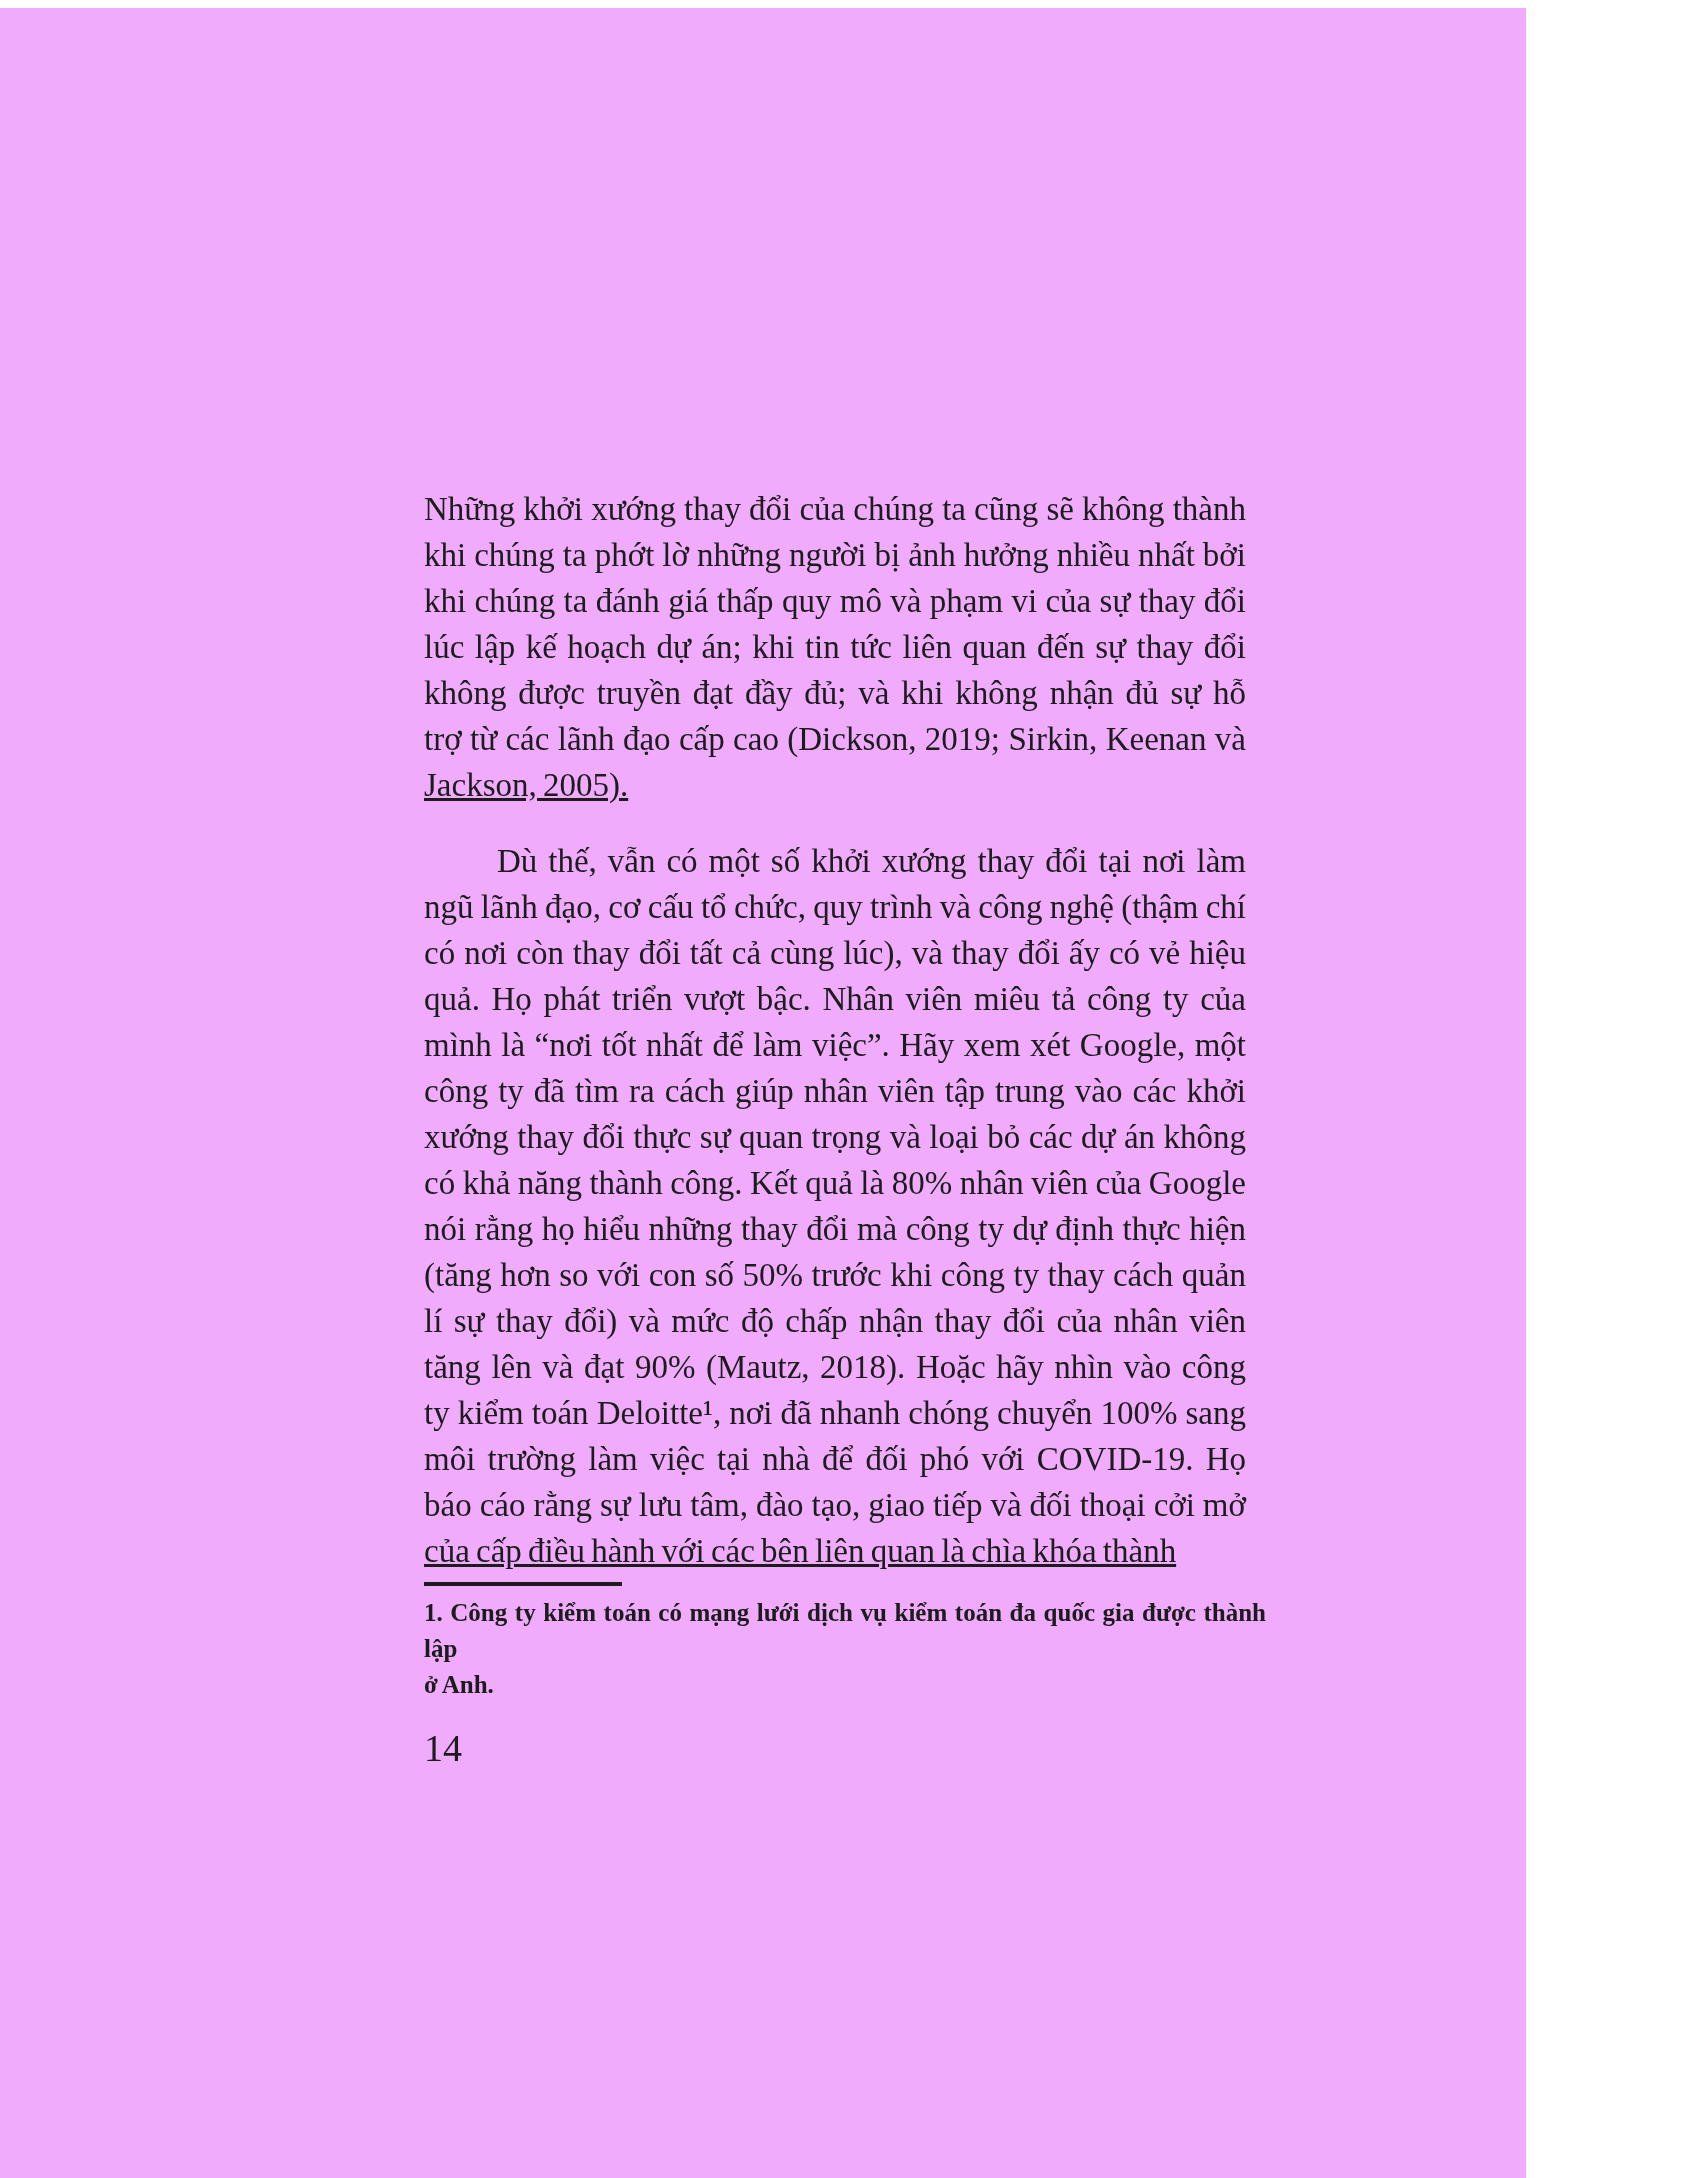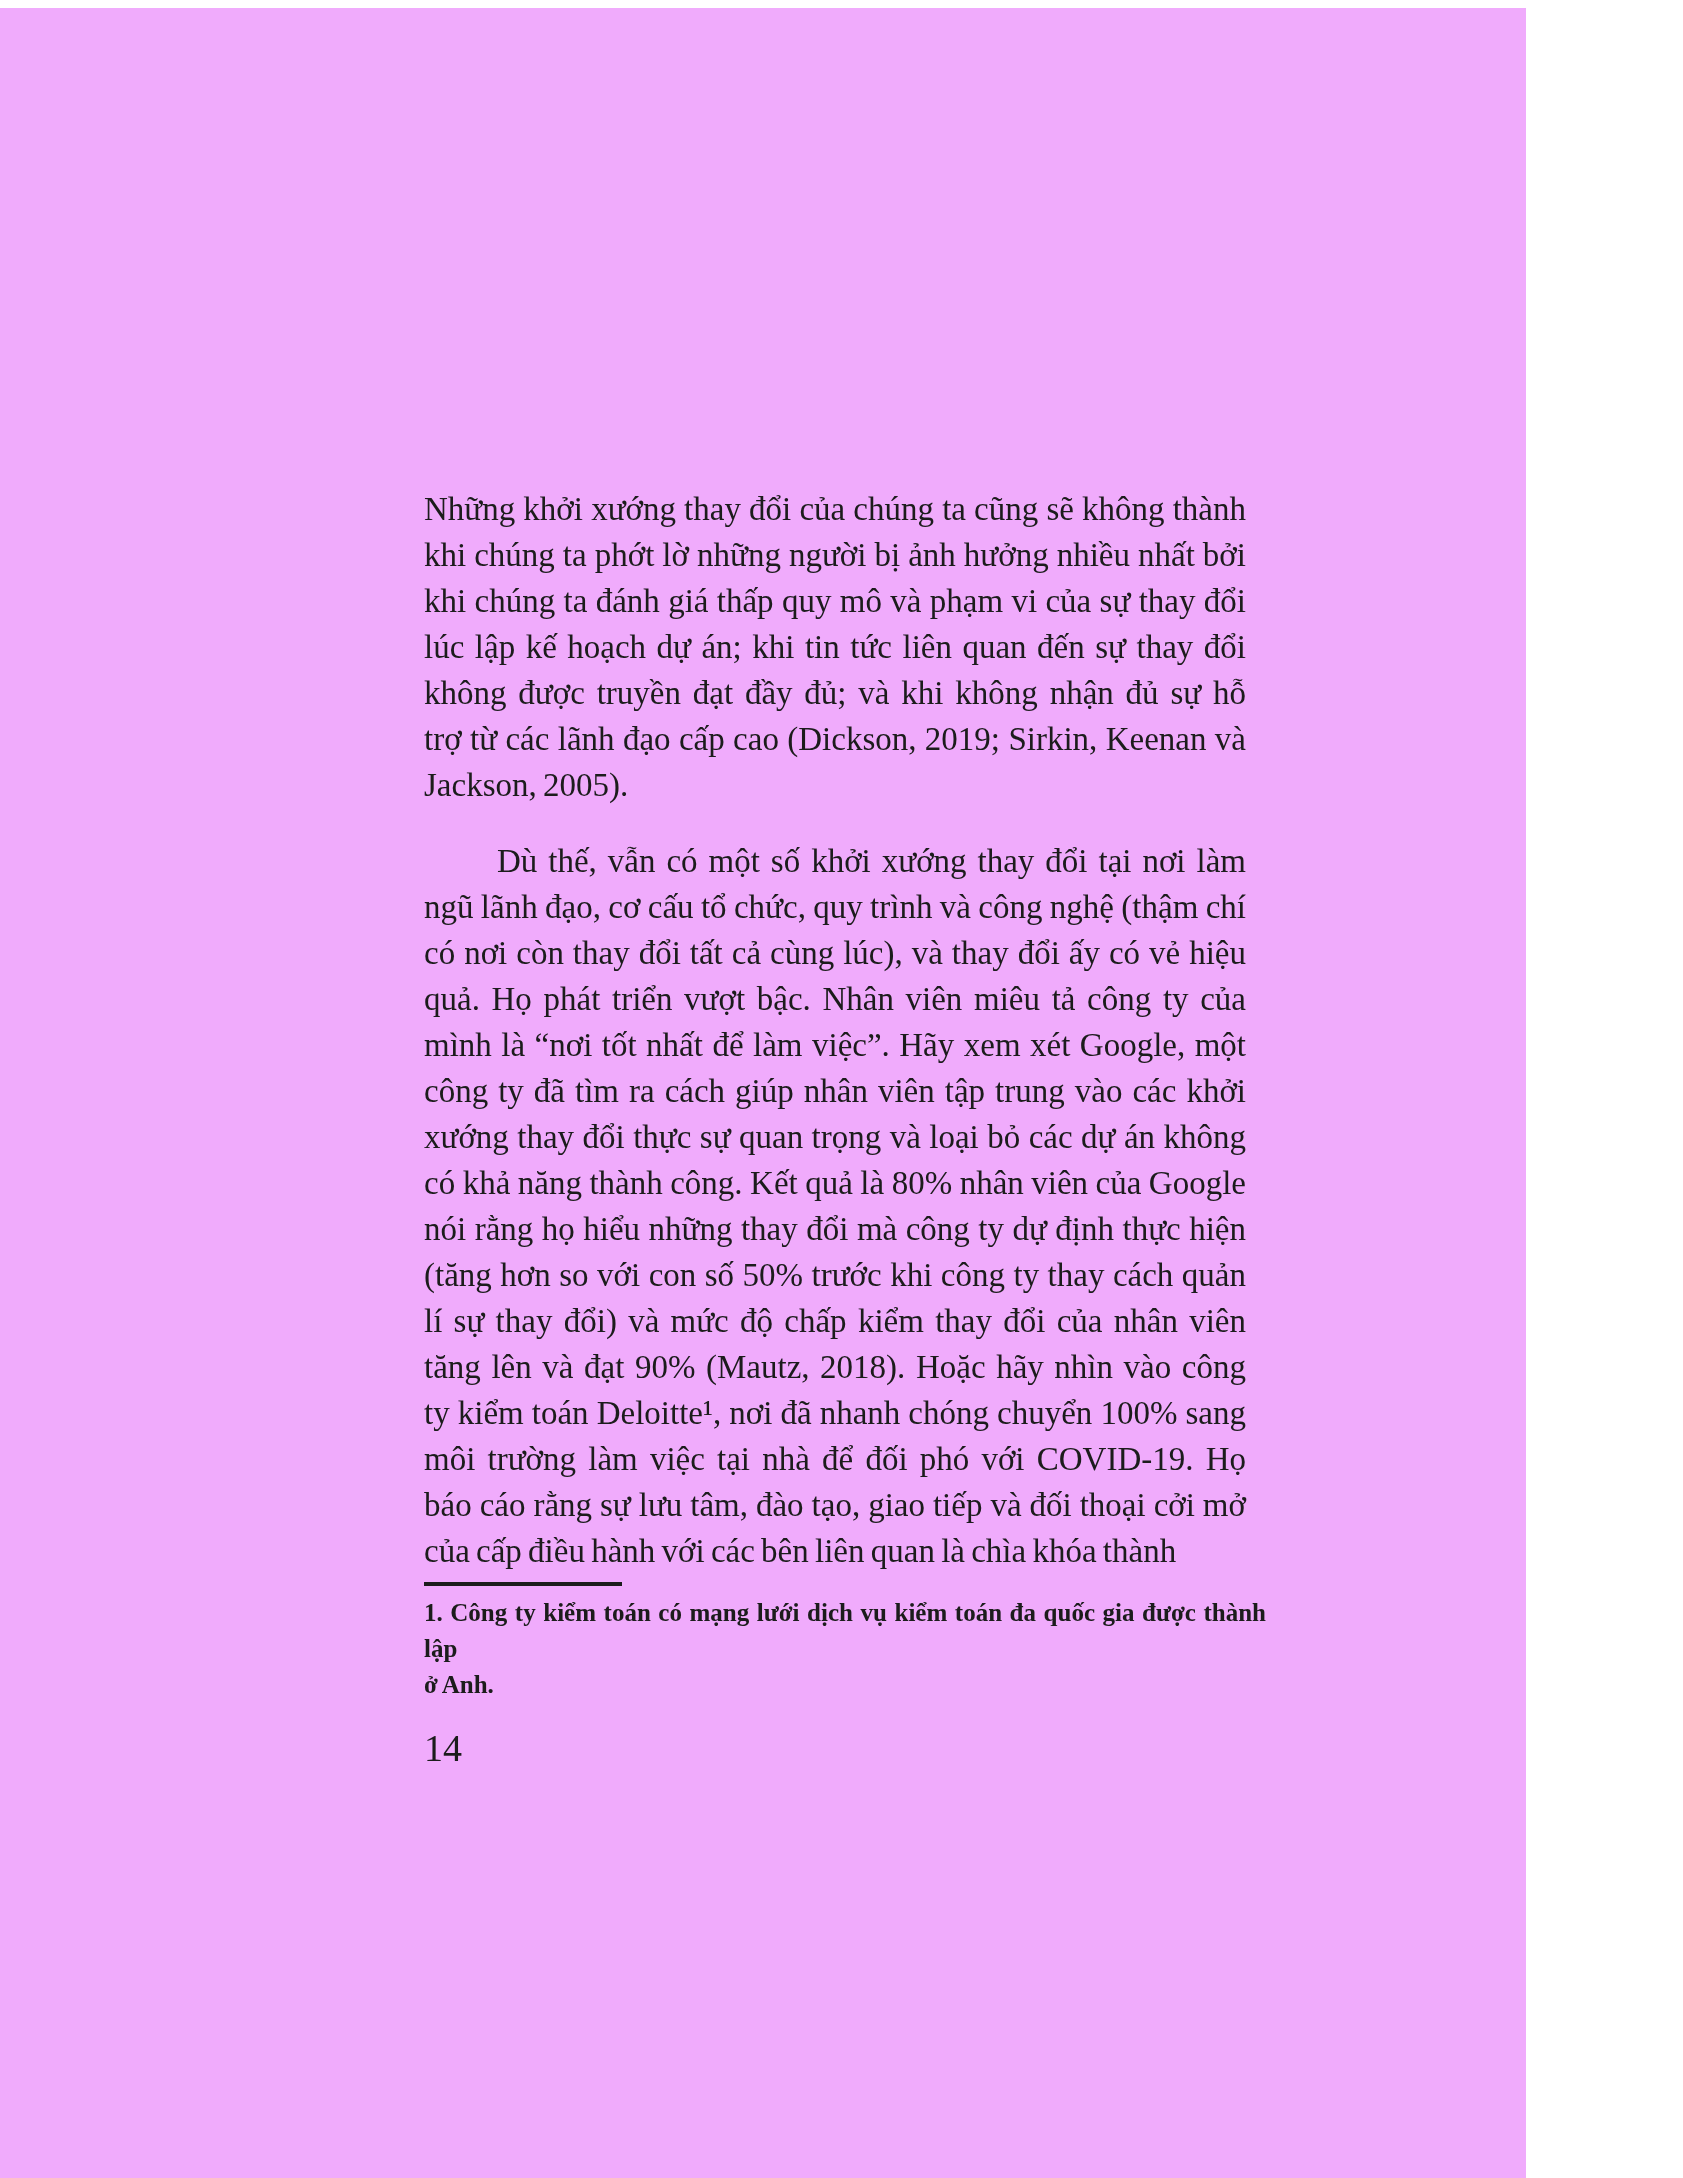--- a/index.html
+++ b/index.html
@@ -32,20 +32,21 @@
     font-size: 33px;
     line-height: 46px;
     word-spacing: -2px;
   }
   .para .tl {
     text-align: justify;
     text-align-last: justify;
   }
   .para .tl-last {
     text-align-last: left;
+    text-decoration: underline;
   }
   #para2 {
     margin-top: 30px;
   }
   #para2 .tl:first-child {
     padding-left: 73px;
   }
   .footnote-sep {
     margin-top: 8px;
     width: 198px;
@@ -90,21 +91,21 @@
         <div class="tl">Dù thế, vẫn có một số khởi xướng thay đổi tại nơi làm</div>
         <div class="tl">ngũ lãnh đạo, cơ cấu tổ chức, quy trình và công nghệ (thậm chí</div>
         <div class="tl">có nơi còn thay đổi tất cả cùng lúc), và thay đổi ấy có vẻ hiệu</div>
         <div class="tl">quả. Họ phát triển vượt bậc. Nhân viên miêu tả công ty của</div>
         <div class="tl">mình là “nơi tốt nhất để làm việc”. Hãy xem xét Google, một</div>
         <div class="tl">công ty đã tìm ra cách giúp nhân viên tập trung vào các khởi</div>
         <div class="tl">xướng thay đổi thực sự quan trọng và loại bỏ các dự án không</div>
         <div class="tl">có khả năng thành công. Kết quả là 80% nhân viên của Google</div>
         <div class="tl">nói rằng họ hiểu những thay đổi mà công ty dự định thực hiện</div>
         <div class="tl">(tăng hơn so với con số 50% trước khi công ty thay cách quản</div>
-        <div class="tl">lí sự thay đổi) và mức độ chấp kiểm thay đổi của nhân viên</div>
+        <div class="tl">lí sự thay đổi) và mức độ chấp nhận thay đổi của nhân viên</div>
         <div class="tl">tăng lên và đạt 90% (Mautz, 2018). Hoặc hãy nhìn vào công</div>
         <div class="tl">ty kiểm toán Deloitte¹, nơi đã nhanh chóng chuyển 100% sang</div>
         <div class="tl">môi trường làm việc tại nhà để đối phó với COVID-19. Họ</div>
         <div class="tl">báo cáo rằng sự lưu tâm, đào tạo, giao tiếp và đối thoại cởi mở</div>
         <div class="tl tl-last">của cấp điều hành với các bên liên quan là chìa khóa thành</div>
       </div>
     <div class="footnote-sep"></div>
     <div class="footnote">
         <div class="tl">1. Công ty kiểm toán có mạng lưới dịch vụ kiểm toán đa quốc gia được thành lập</div>
         <div class="tl tl-last">ở Anh.</div>

